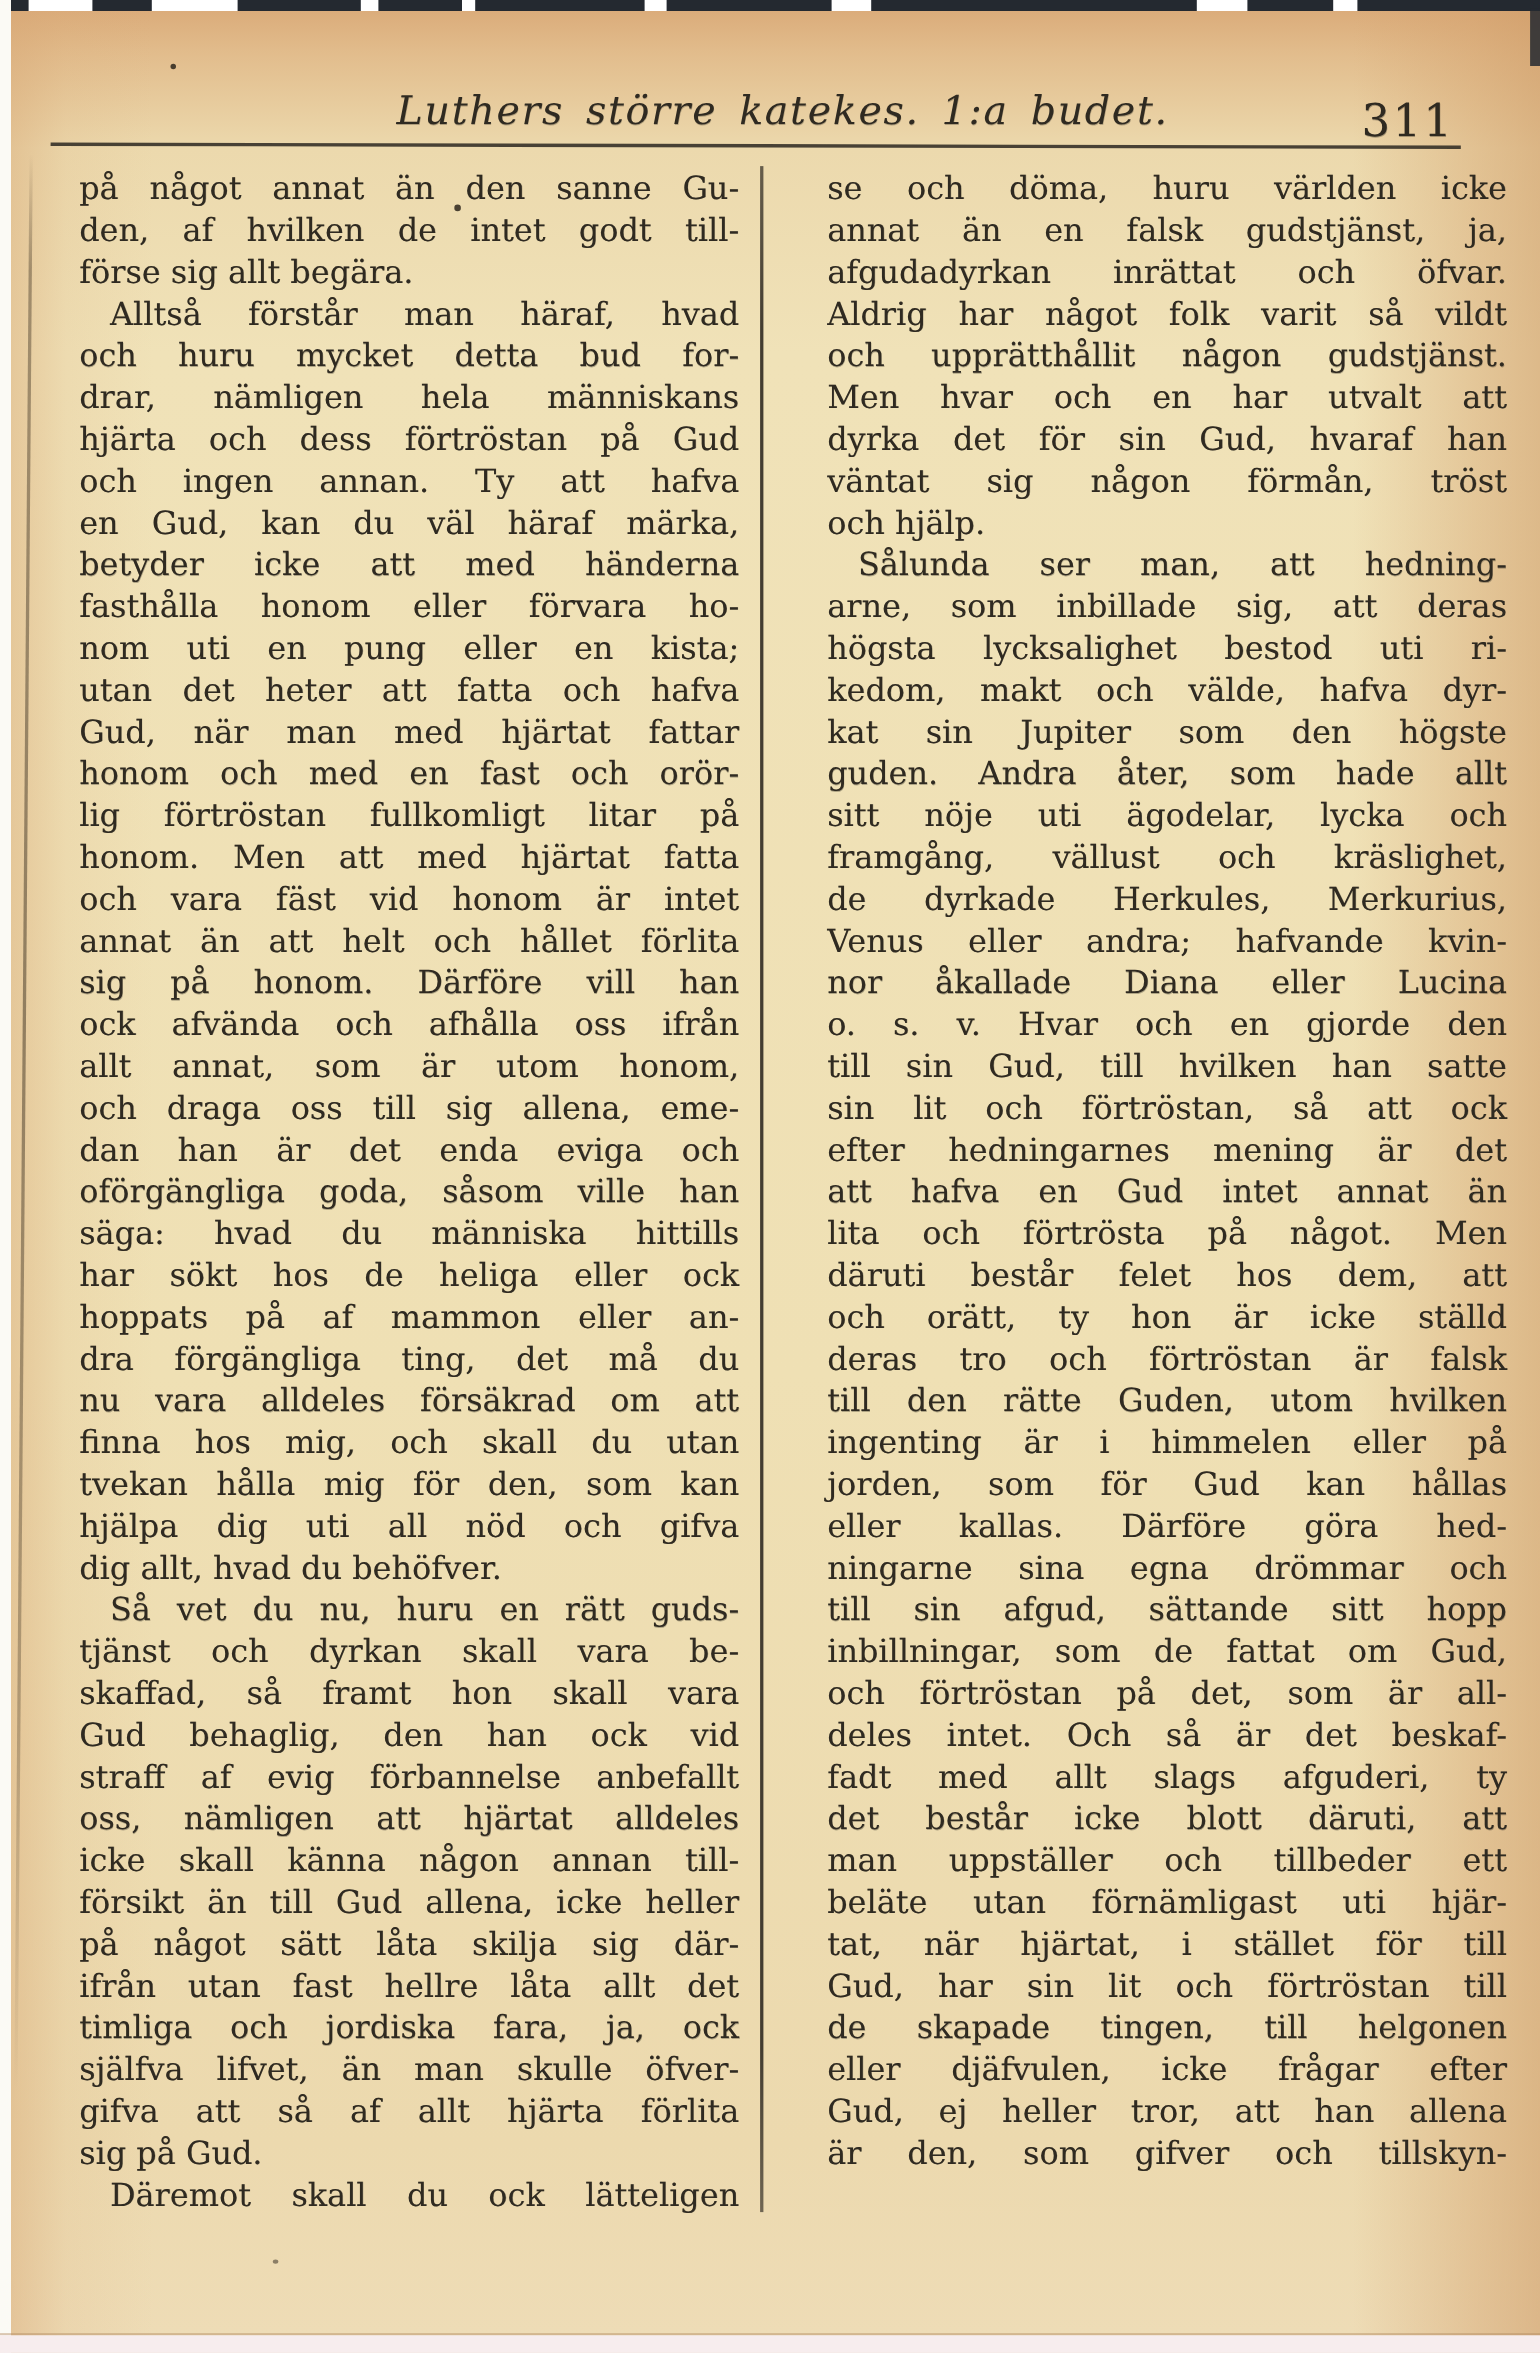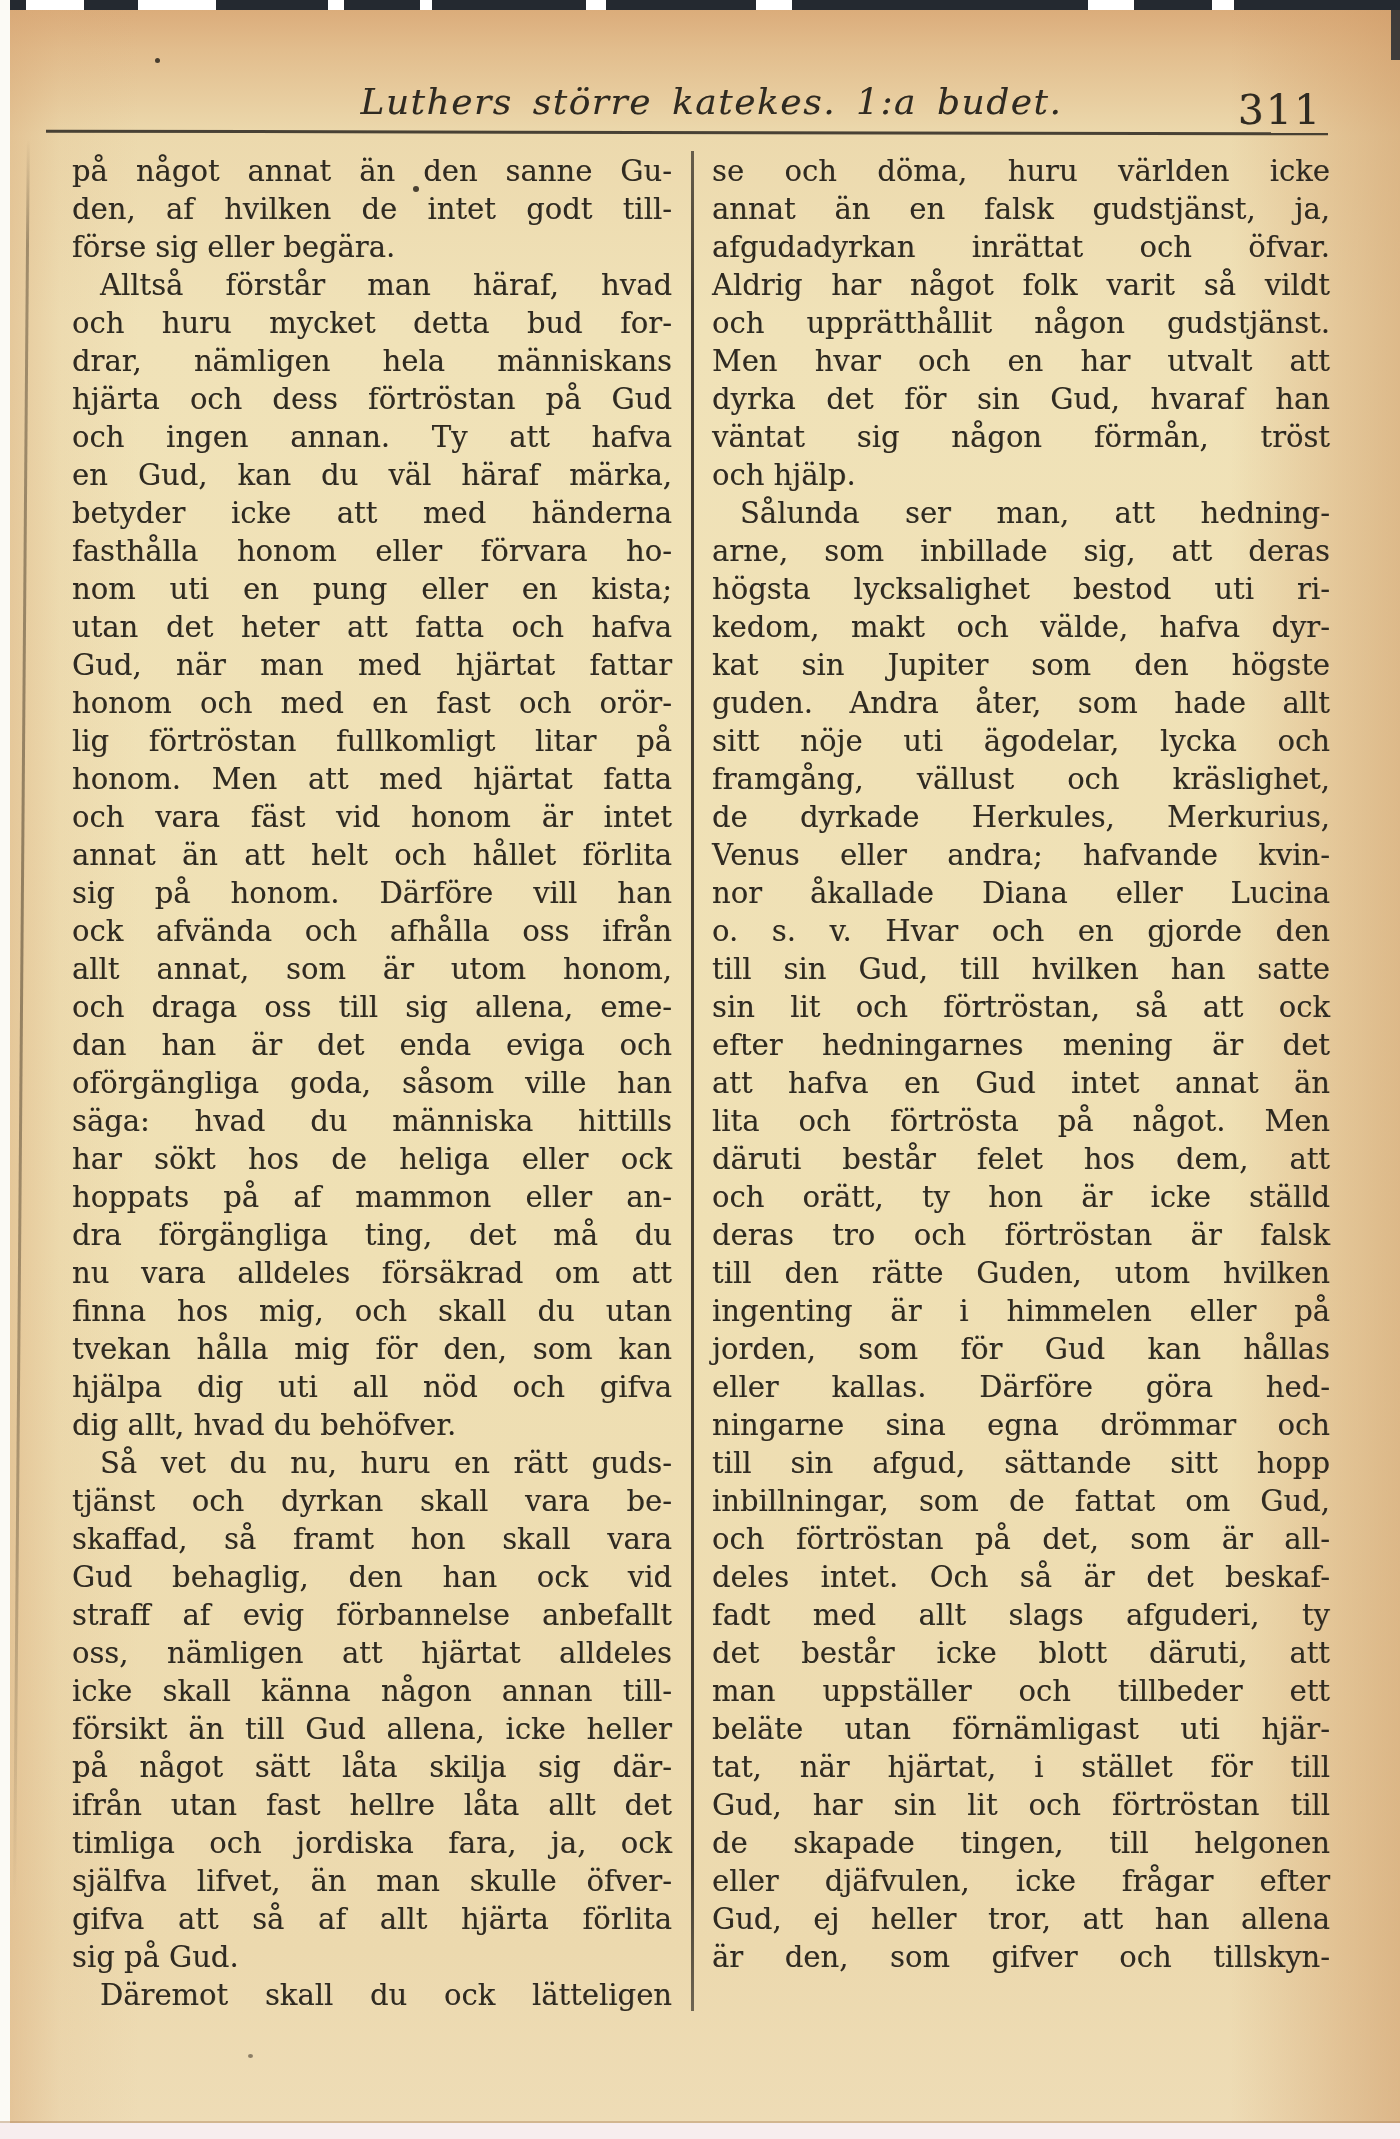--- a/index.html
+++ b/index.html
@@ -71,21 +71,21 @@
   }
 
   
   .col {
     position: absolute; top: 152px;
     font-size: 29px; line-height: 38px;
     color: var(--ink, #2f2a21);
     text-shadow: 0.35px 0.35px 0 rgba(47,42,33,0.33);
   }
   .col-left  { left: 72px;  width: 600px; }
-  .col-right { left: 712px; width: 618px; }
+  .col-right { left: 752px; width: 618px; }
   .line { text-align: justify; text-align-last: justify; white-space: normal; }
   .line.para-end { text-align-last: left; }
   .line.indent { text-indent: 28px; }
 </style>
 </head>
 <body>
 
 <div class="scan-top">
   <div class="notch" style="left:26px;width:58px"></div>
   <div class="notch" style="left:138px;width:78px"></div>
@@ -108,21 +108,21 @@
 <div class="header-title ink">Luthers större katekes.  1:a budet.</div>
 <div class="page-number ink">311</div>
 <div class="head-rule"></div>
 
 <div class="column-divider"></div>
 
 <div id="col-left" class="col col-left">
     <div class="para">
       <div class="line">på något annat än den sanne Gu-</div>
       <div class="line">den, af hvilken de intet godt till-</div>
-      <div class="line para-end">förse sig eller begära.</div>
+      <div class="line para-end">förse sig allt begära.</div>
     </div>
     <div class="para">
       <div class="line indent">Alltså förstår man häraf, hvad</div>
       <div class="line">och huru mycket detta bud for-</div>
       <div class="line">drar, nämligen hela människans</div>
       <div class="line">hjärta och dess förtröstan på Gud</div>
       <div class="line">och ingen annan. Ty att hafva</div>
       <div class="line">en Gud, kan du väl häraf märka,</div>
       <div class="line">betyder icke att med händerna</div>
       <div class="line">fasthålla honom eller förvara ho-</div>

